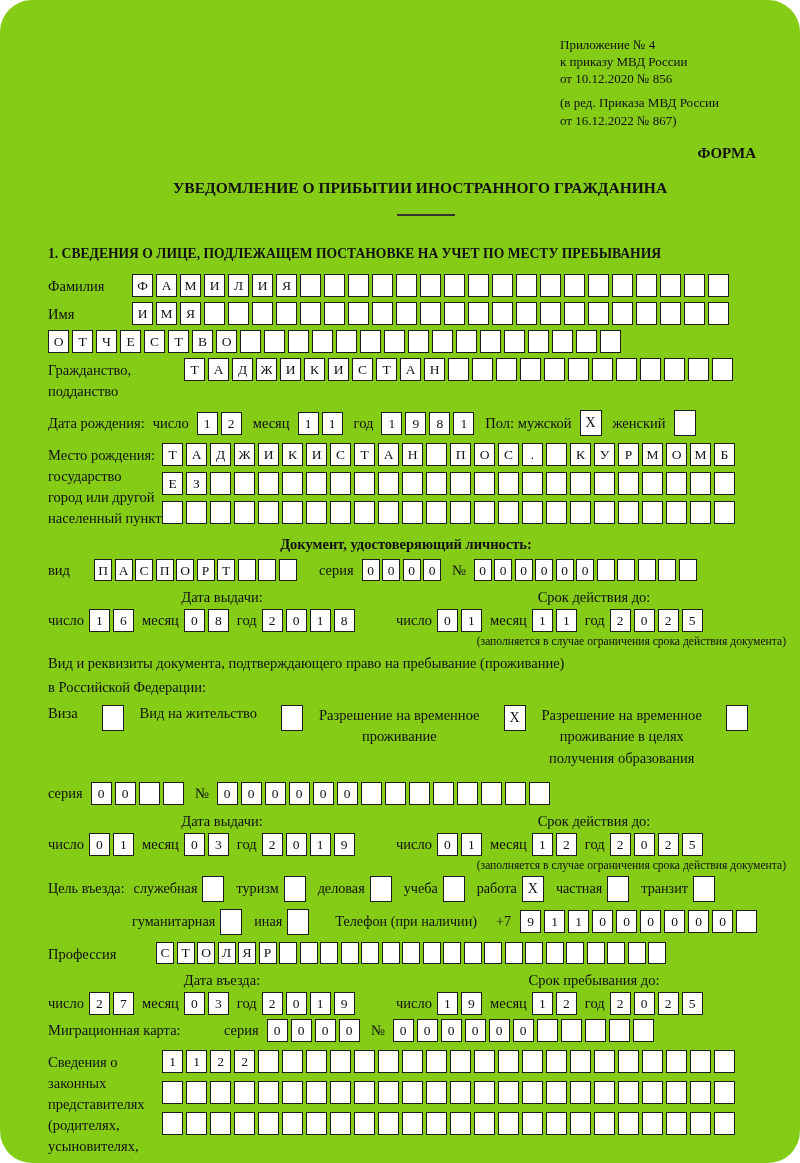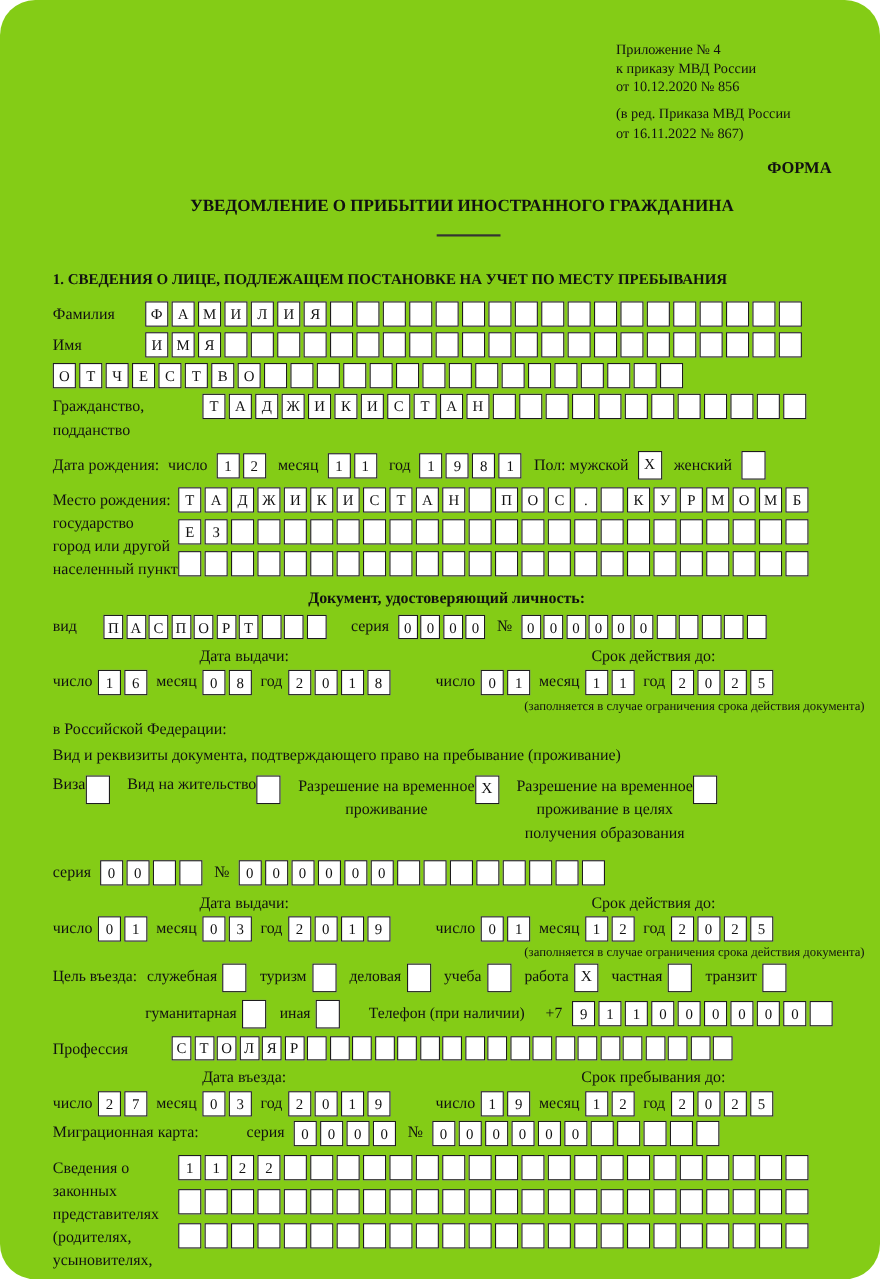--- a/index.html
+++ b/index.html
@@ -30,39 +30,39 @@
   .lbl{white-space:nowrap;}
   .center-head{text-align:center;font-weight:bold;font-size:14.5px;margin:6px 0 6px -28px;}
   .dcols{display:flex;margin-bottom:4px;}
   .dleft{width:348px;flex:0 0 auto;}
   .dright{flex:1;}
   .dhead{text-align:center;font-size:14.5px;margin-bottom:3px;}
   .drow{display:flex;align-items:center;gap:5px;font-size:14.5px;}
   .dnote{font-size:11.6px;text-align:right;margin-top:3px;padding-right:6px;}
   .textline{font-size:14.5px;line-height:1.6;}
   .permit-row{display:flex;align-items:flex-start;gap:13px;font-size:14.5px;margin:6px 0 12px;}
-  .permit-item{display:flex;align-items:flex-start;gap:0;}
+  .permit-item{display:flex;align-items:flex-start;gap:24px;}
   .permit-label{text-align:center;line-height:1.5;}
   .pair{display:inline-flex;align-items:center;gap:5px;}
   .purpose-row{display:flex;align-items:center;gap:9px;font-size:14.2px;margin-bottom:7px;flex-wrap:nowrap;}
   .indent{margin-left:84px;}
   .repblock{display:flex;align-items:flex-start;margin-top:2px;}
   .repboxes .boxes{margin-bottom:8px;}
 </style>
 </head>
 <body>
 
 <div class="page">
 
   <div class="annex">
     <div>Приложение № 4</div>
     <div>к приказу МВД России</div>
     <div>от 10.12.2020 № 856</div>
     <div class="gap">(в ред. Приказа МВД России</div>
-    <div>от 16.11.2022 № 867)</div>
+    <div>от 16.12.2022 № 867)</div>
   </div>
 
   <div class="forma">ФОРМА</div>
 
   <div class="title">
     <div>УВЕДОМЛЕНИЕ О ПРИБЫТИИ ИНОСТРАННОГО ГРАЖДАНИНА</div>
     <div><span class="blank-line"></span></div>
   </div>
 
   <div class="section">1. СВЕДЕНИЯ О ЛИЦЕ, ПОДЛЕЖАЩЕМ ПОСТАНОВКЕ НА УЧЕТ ПО МЕСТУ ПРЕБЫВАНИЯ</div>
@@ -388,22 +388,22 @@
             <span class="cbox">2</span>
             <span class="cbox">0</span>
             <span class="cbox">2</span>
             <span class="cbox">5</span>
           </span>
       </div>
       <div class="dnote">(заполняется в случае ограничения срока действия документа)</div>
     </div>
   </div>
 
+  <div class="textline">Вид и реквизиты документа, подтверждающего право на пребывание (проживание)</div>
   <div class="textline">в Российской Федерации:</div>
-  <div class="textline">Вид и реквизиты документа, подтверждающего право на пребывание (проживание)</div>
 
   <div class="permit-row">
     <div class="permit-item">
       <span>Виза</span>
       <span class="boxes chk">
           <span class="cbox"></span>
         </span>
     </div>
     <div class="permit-item">
       <span>Вид на жительство</span>

